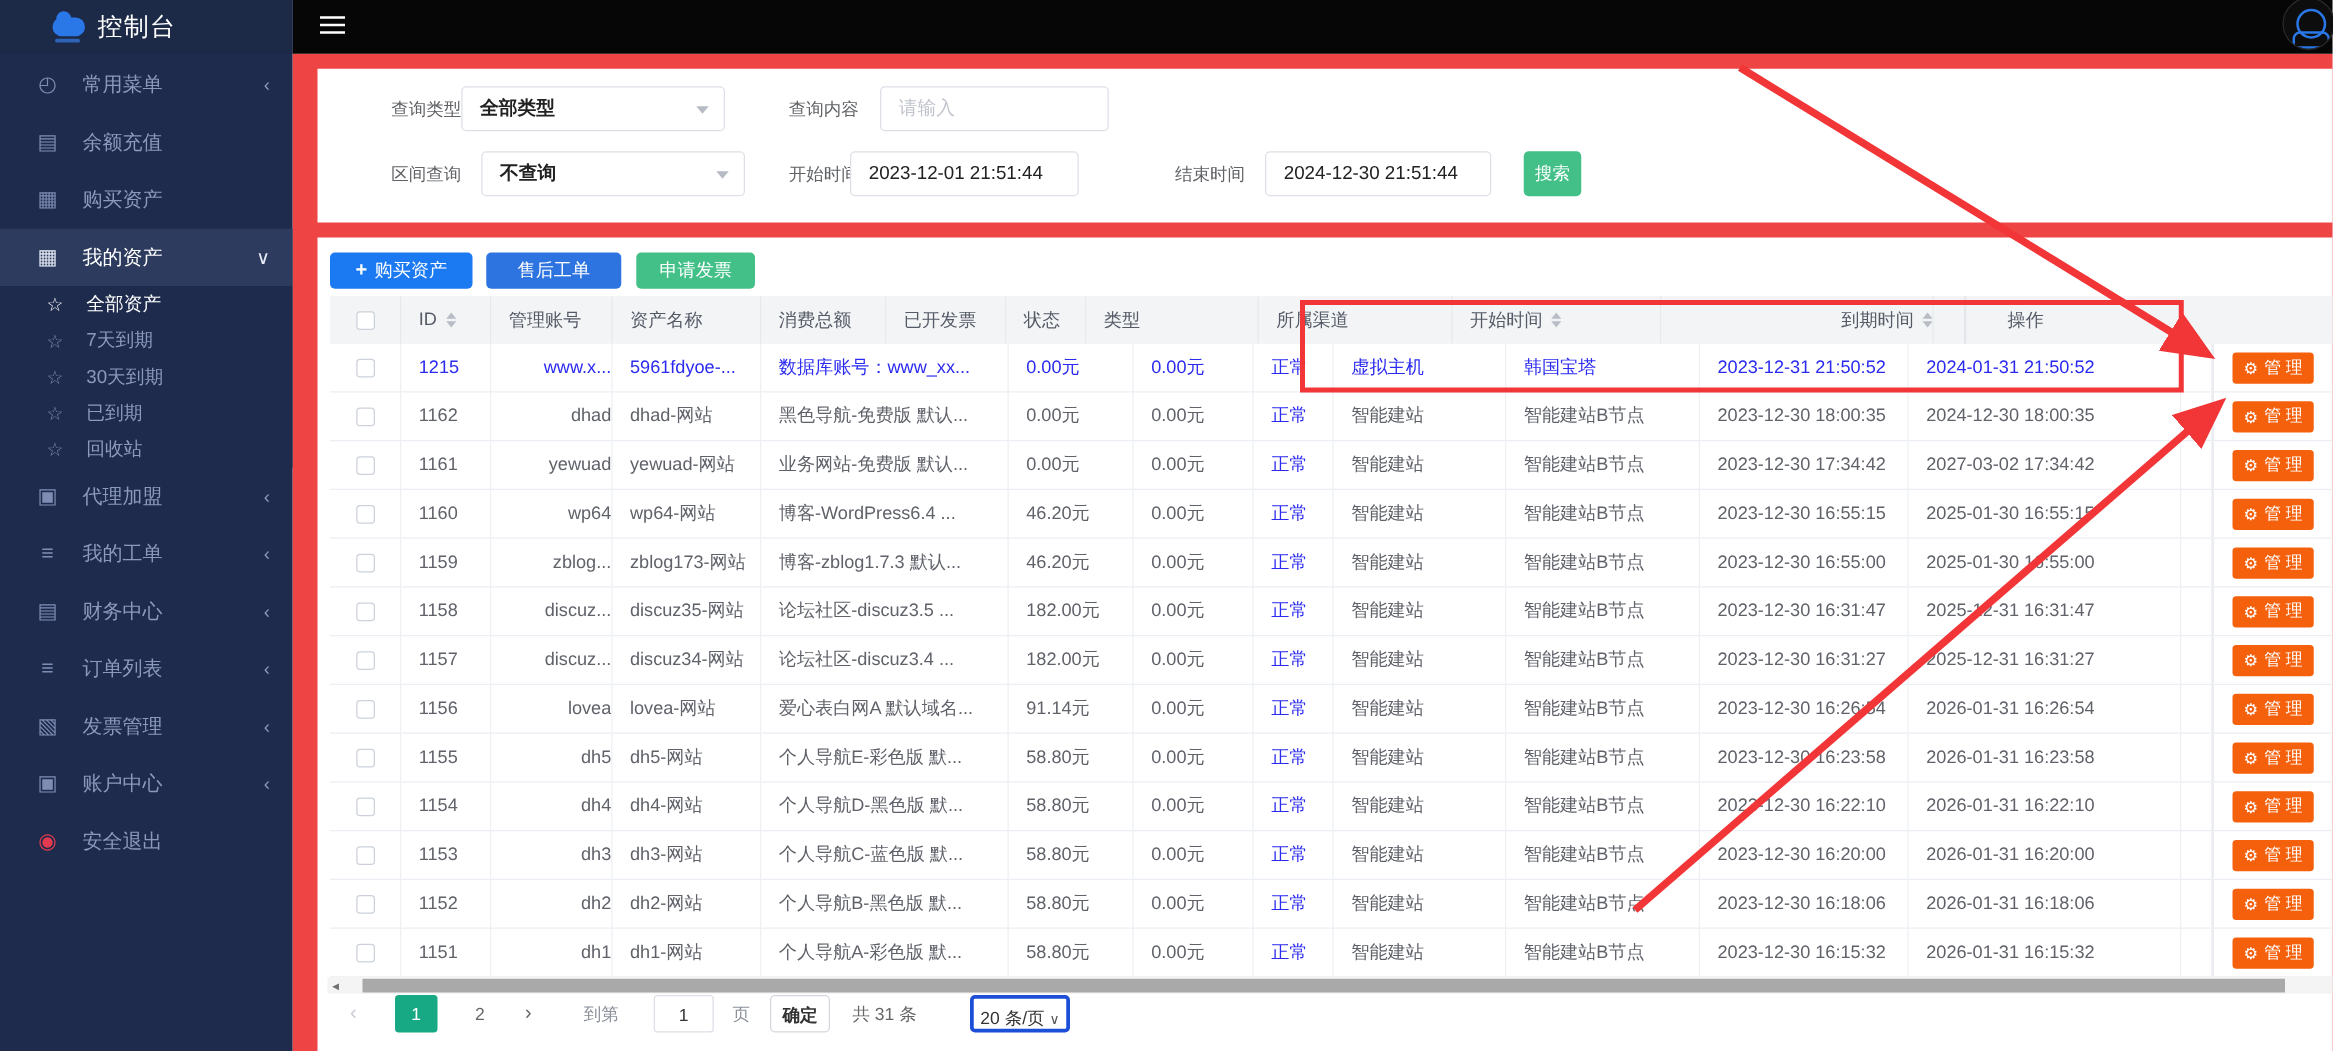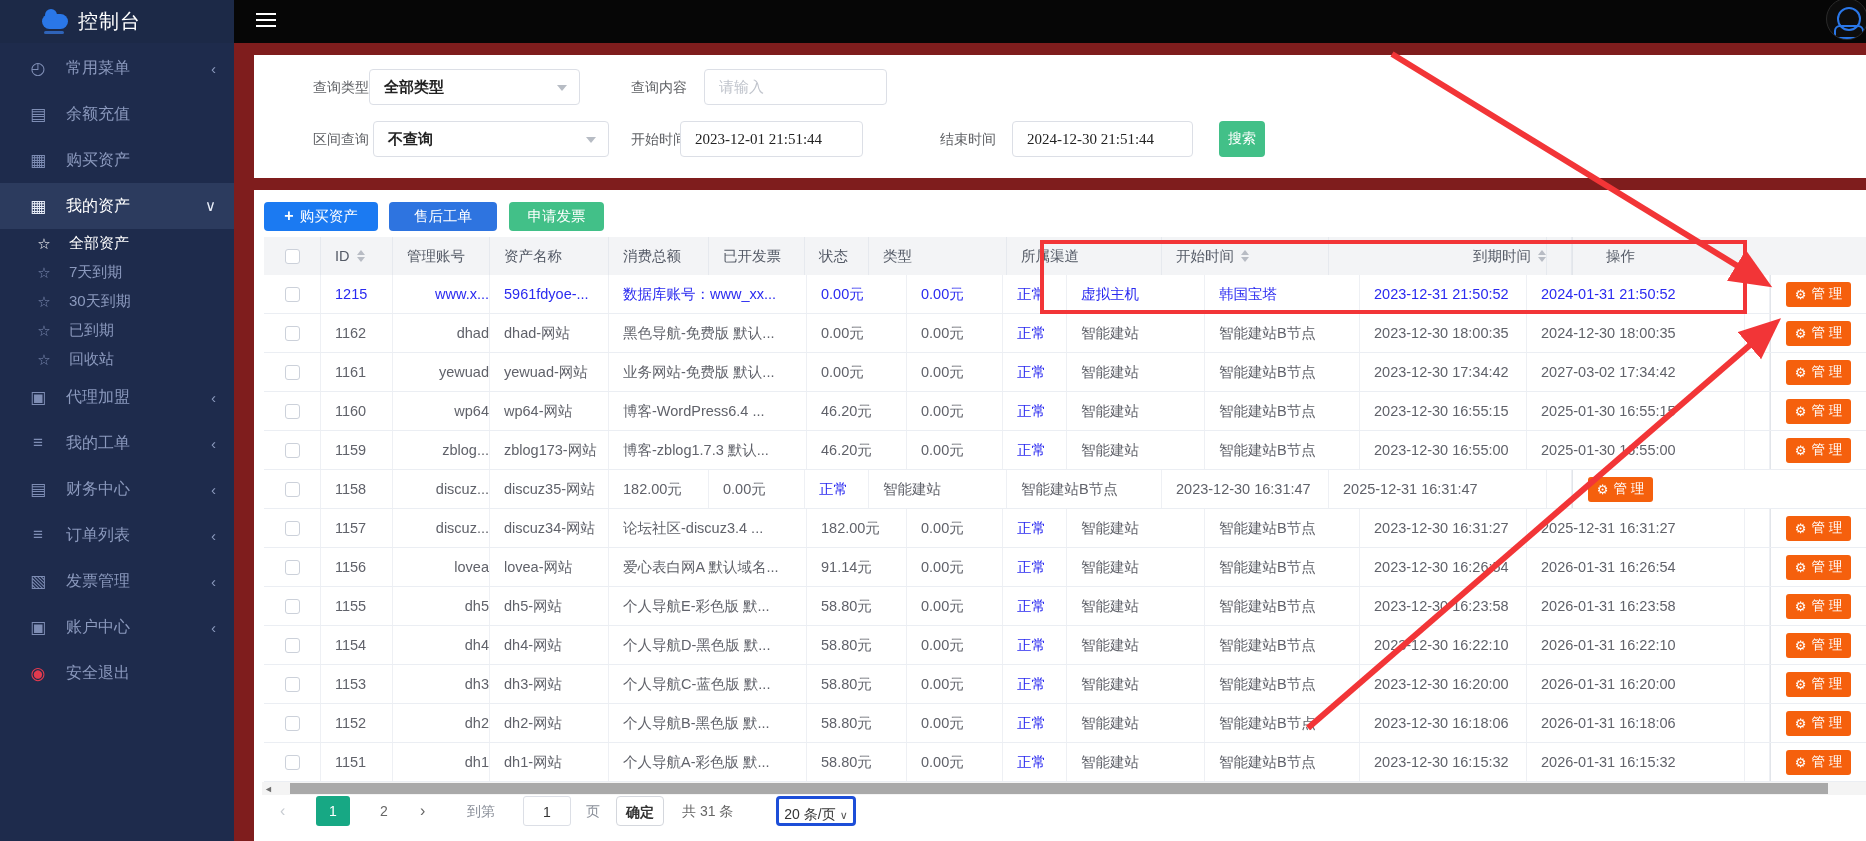--- a/index.html
+++ b/index.html
@@ -31,29 +31,29 @@
   #hamburger { position:absolute; left:22px; top:13px; width:20px; height:16px; cursor:pointer; }
   #hamburger i { display:block; height:2px; background:#fff; margin-bottom:4px; }
   #avatar { position:absolute; left:1592px; top:-2px; width:42px; height:42px; border-radius:50%;
     background:#0d0d0d; border:1px solid #2a2a2a; overflow:hidden; }
   #avatar::before { content:""; position:absolute; left:10px; top:8px; width:20px; height:20px;
     border:2px solid #2a77e8; border-radius:50%; }
   #avatar::after { content:""; position:absolute; left:7px; top:26px; width:26px; height:10px;
     border:2px solid #2a77e8; border-radius:6px 6px 0 0; }
 
   
-  #content { position:absolute; left:234px; top:43px; width:1632px; height:798px; background:#7f1d1d; }
+  #content { position:absolute; left:234px; top:43px; width:1632px; height:798px; background:#ef4444; }
   .card { position:absolute; background:#fff; }
   #filter-card { left:20px; top:12px; width:1612px; height:123px; }
   #table-card  { left:20px; top:147px; width:1612px; height:651px; }
 
   
   .flabel { position:absolute; width:76px; text-align:right; font-size:14px; color:#606266; line-height:36px; }
   .fbox { position:absolute; height:36px; border:1px solid #dcdfe6; border-radius:4px; background:#fff;
-    font-size:15px; color:#222; line-height:34px; padding:0 14px; white-space:nowrap; overflow:hidden;font-family:Liberation Serif, serif; }
+    font-size:15px; color:#222; line-height:34px; padding:0 14px; white-space:nowrap; overflow:hidden; }
   .fselect { font-weight:bold; cursor:pointer; }
   .fselect .caret { position:absolute; right:12px; top:15px; width:0; height:0;
     border-left:5px solid transparent; border-right:5px solid transparent; border-top:6px solid #b7bcc4; }
   .placeholder { color:#c0c4cc; font-weight:normal; }
   #search-btn { position:absolute; height:36px; width:46px; background:#42c088; color:#fff; border:none;
     border-radius:4px; font-size:14px; cursor:pointer; }
 
   
   .tbtn { position:absolute; top:12px; height:29px; border:none; border-radius:4px; color:#fff;
     font-size:14.5px; cursor:pointer; }
@@ -211,21 +211,21 @@
     <span class="flabel" style="left:39px; top:14px;">查询类型</span>
     <div class="fbox fselect" style="left:115px; top:14px; width:211px;">
       <span>全部类型</span><span class="caret"></span>
     </div>
     <span class="flabel" style="left:357px; top:14px;">查询内容</span>
     <div class="fbox" style="left:450px; top:14px; width:183px;">
       <span class="placeholder">请输入</span>
     </div>
 
     <span class="flabel" style="left:39px; top:66px;">区间查询</span>
-    <div class="fbox fselect" style="left:119px; top:66px; width:236px;">
+    <div class="fbox fselect" style="left:131px; top:66px; width:211px;">
       <span>不查询</span><span class="caret"></span>
     </div>
     <span class="flabel" style="left:357px; top:66px;">开始时间</span>
     <div class="fbox" style="left:426px; top:66px; width:183px;">
       <span>2023-12-01 21:51:44</span>
     </div>
     <span class="flabel" style="left:666px; top:66px;">结束时间</span>
     <div class="fbox" style="left:758px; top:66px; width:181px;">
       <span>2024-12-30 21:51:44</span>
     </div>
@@ -406,20 +406,21 @@
             </button>
           </div>
         </div>
         <div class="tr">
           <div class="td c0">
             <span class="cb"></span>
           </div>
           <div class="td c1">1158</div>
           <div class="td c2">discuz...</div>
           <div class="td c3">discuz35-网站</div>
+          <div class="td c4">论坛社区-discuz3.5 ...</div>
           <div class="td c5">182.00元</div>
           <div class="td c6">0.00元</div>
           <div class="td c7 status">正常</div>
           <div class="td c8">智能建站</div>
           <div class="td c9">智能建站B节点</div>
           <div class="td c10">2023-12-30 16:31:47</div>
           <div class="td c11">2025-12-31 16:31:47</div>
           <div class="td c12"></div>
           <div class="td c13">
             <button class="manage">

